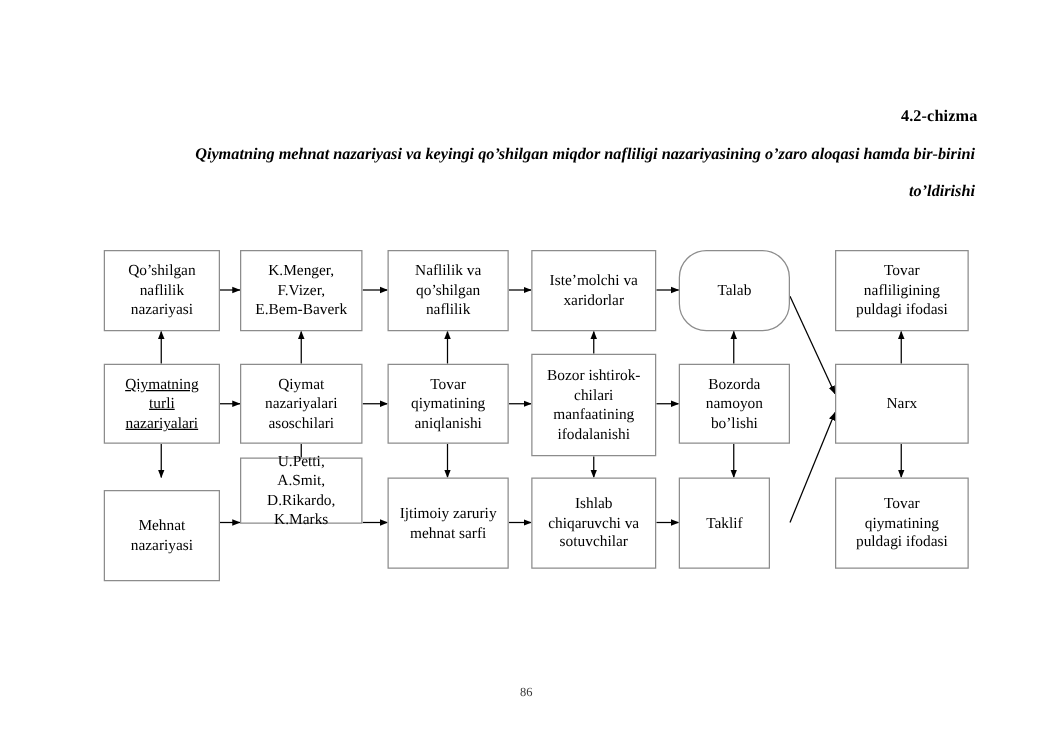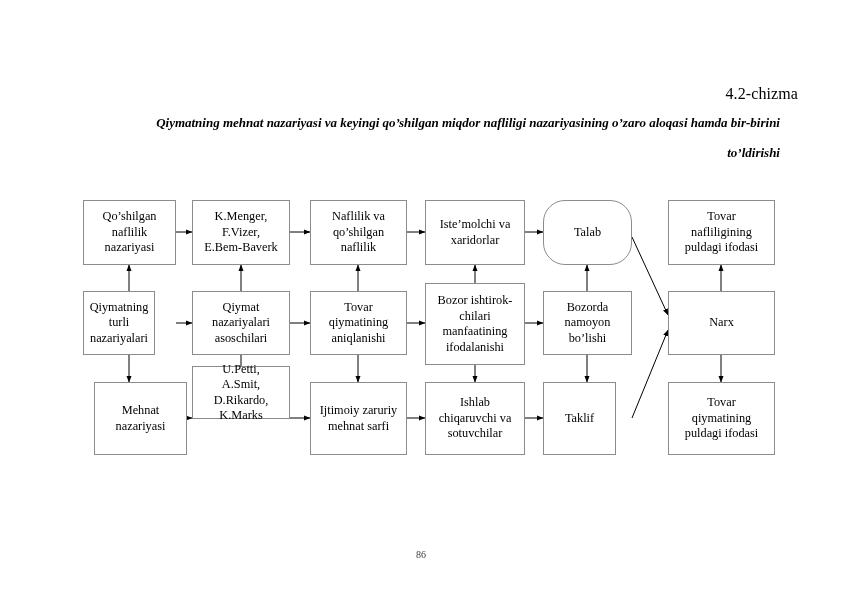--- a/index.html
+++ b/index.html
@@ -13,23 +13,23 @@
     position: relative;
     font-family: "Liberation Serif", "DejaVu Serif", serif;
     color: #000000;
     overflow: hidden;
   }
 
   
   .fig-number {
     position: absolute;
     top: 85px;
-    right: 44px;
-    font-size: 16px;
-    font-weight: normal;
+    right: 60px;
+    font-size: 13px;
+    font-weight: bold;
     letter-spacing: 0.1px;
     white-space: nowrap;
   }
   .doc-title {
     position: absolute;
     top: 108px;
     left: 62px;
     width: 718px;
     text-align: right;
     font-size: 13px;
@@ -163,21 +163,21 @@
         <span>Talab</span>
       </div>
     </div>
     <div class="node" style="left: 668px; top: 200px; width: 107px; height: 65px; border-color: rgb(140, 140, 140);">
       <div>
         <span>Tovar</span>
         <span>nafliligining</span>
         <span>puldagi ifodasi</span>
       </div>
     </div>
-    <div class="node" style="left: 83px; top: 291px; width: 72px; height: 64px; border-color: rgb(140, 140, 140);">
+    <div class="node" style="left: 83px; top: 291px; width: 93px; height: 64px; border-color: rgb(140, 140, 140); text-decoration: underline;">
       <div>
         <span>Qiymatning</span>
         <span>turli</span>
         <span>nazariyalari</span>
       </div>
     </div>
     <div class="node" style="left: 192px; top: 291px; width: 98px; height: 64px; border-color: rgb(140, 140, 140);">
       <div>
         <span>Qiymat</span>
         <span>nazariyalari</span>
@@ -204,21 +204,21 @@
         <span>Narx</span>
       </div>
     </div>
     <div class="node" style="left: 543px; top: 291px; width: 89px; height: 64px; border-color: rgb(140, 140, 140);">
       <div>
         <span>Bozorda</span>
         <span>namoyon</span>
         <span>bo’lishi</span>
       </div>
     </div>
-    <div class="node" style="left: 83px; top: 382px; width: 93px; height: 73px; border-color: rgb(140, 140, 140); margin-left: 11px;">
+    <div class="node" style="left: 83px; top: 392px; width: 93px; height: 73px; border-color: rgb(140, 140, 140);">
       <div>
         <span>Mehnat</span>
         <span>nazariyasi</span>
       </div>
     </div>
     <div class="node" style="left: 192px; top: 366px; width: 98px; height: 53px; border-color: rgb(140, 140, 140); text-align: center;">
       <div>
         <span>U.Petti,</span>
         <span>A.Smit,</span>
         <span>D.Rikardo,</span>

